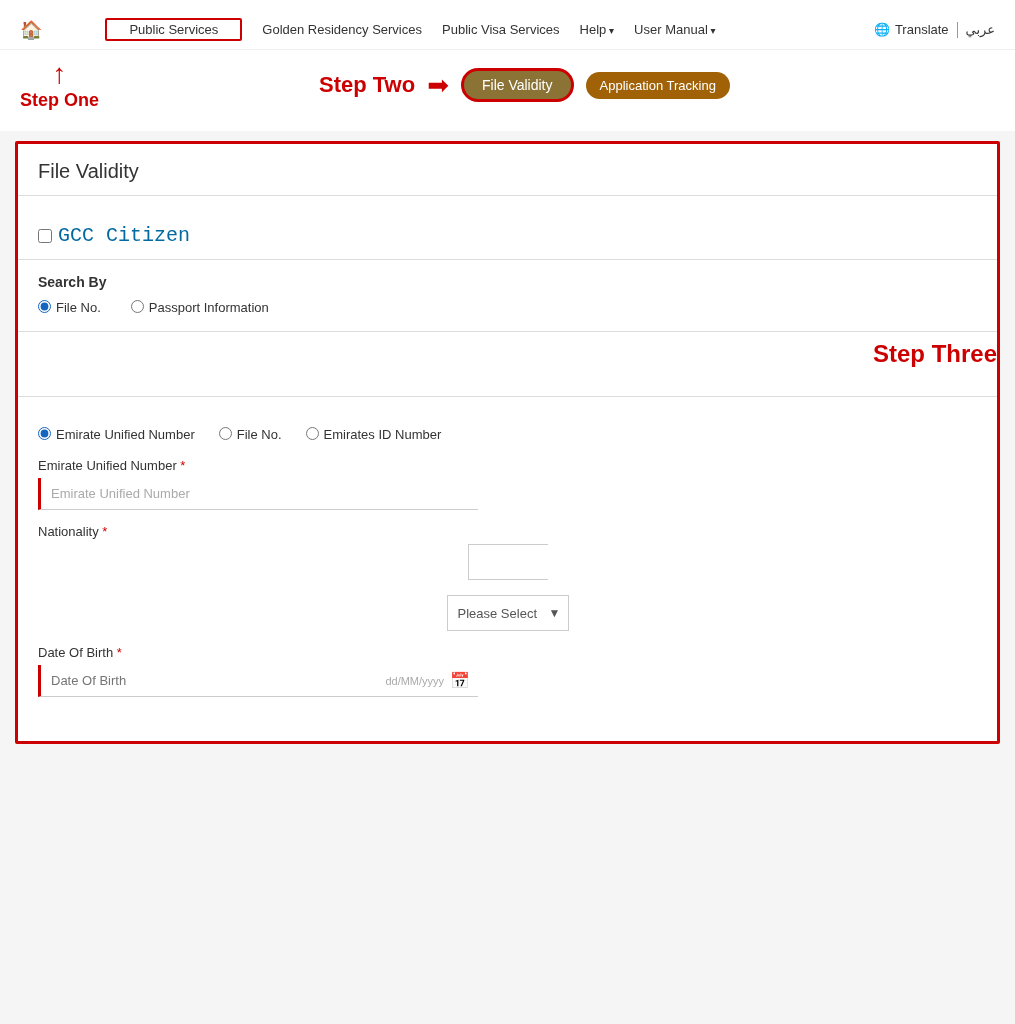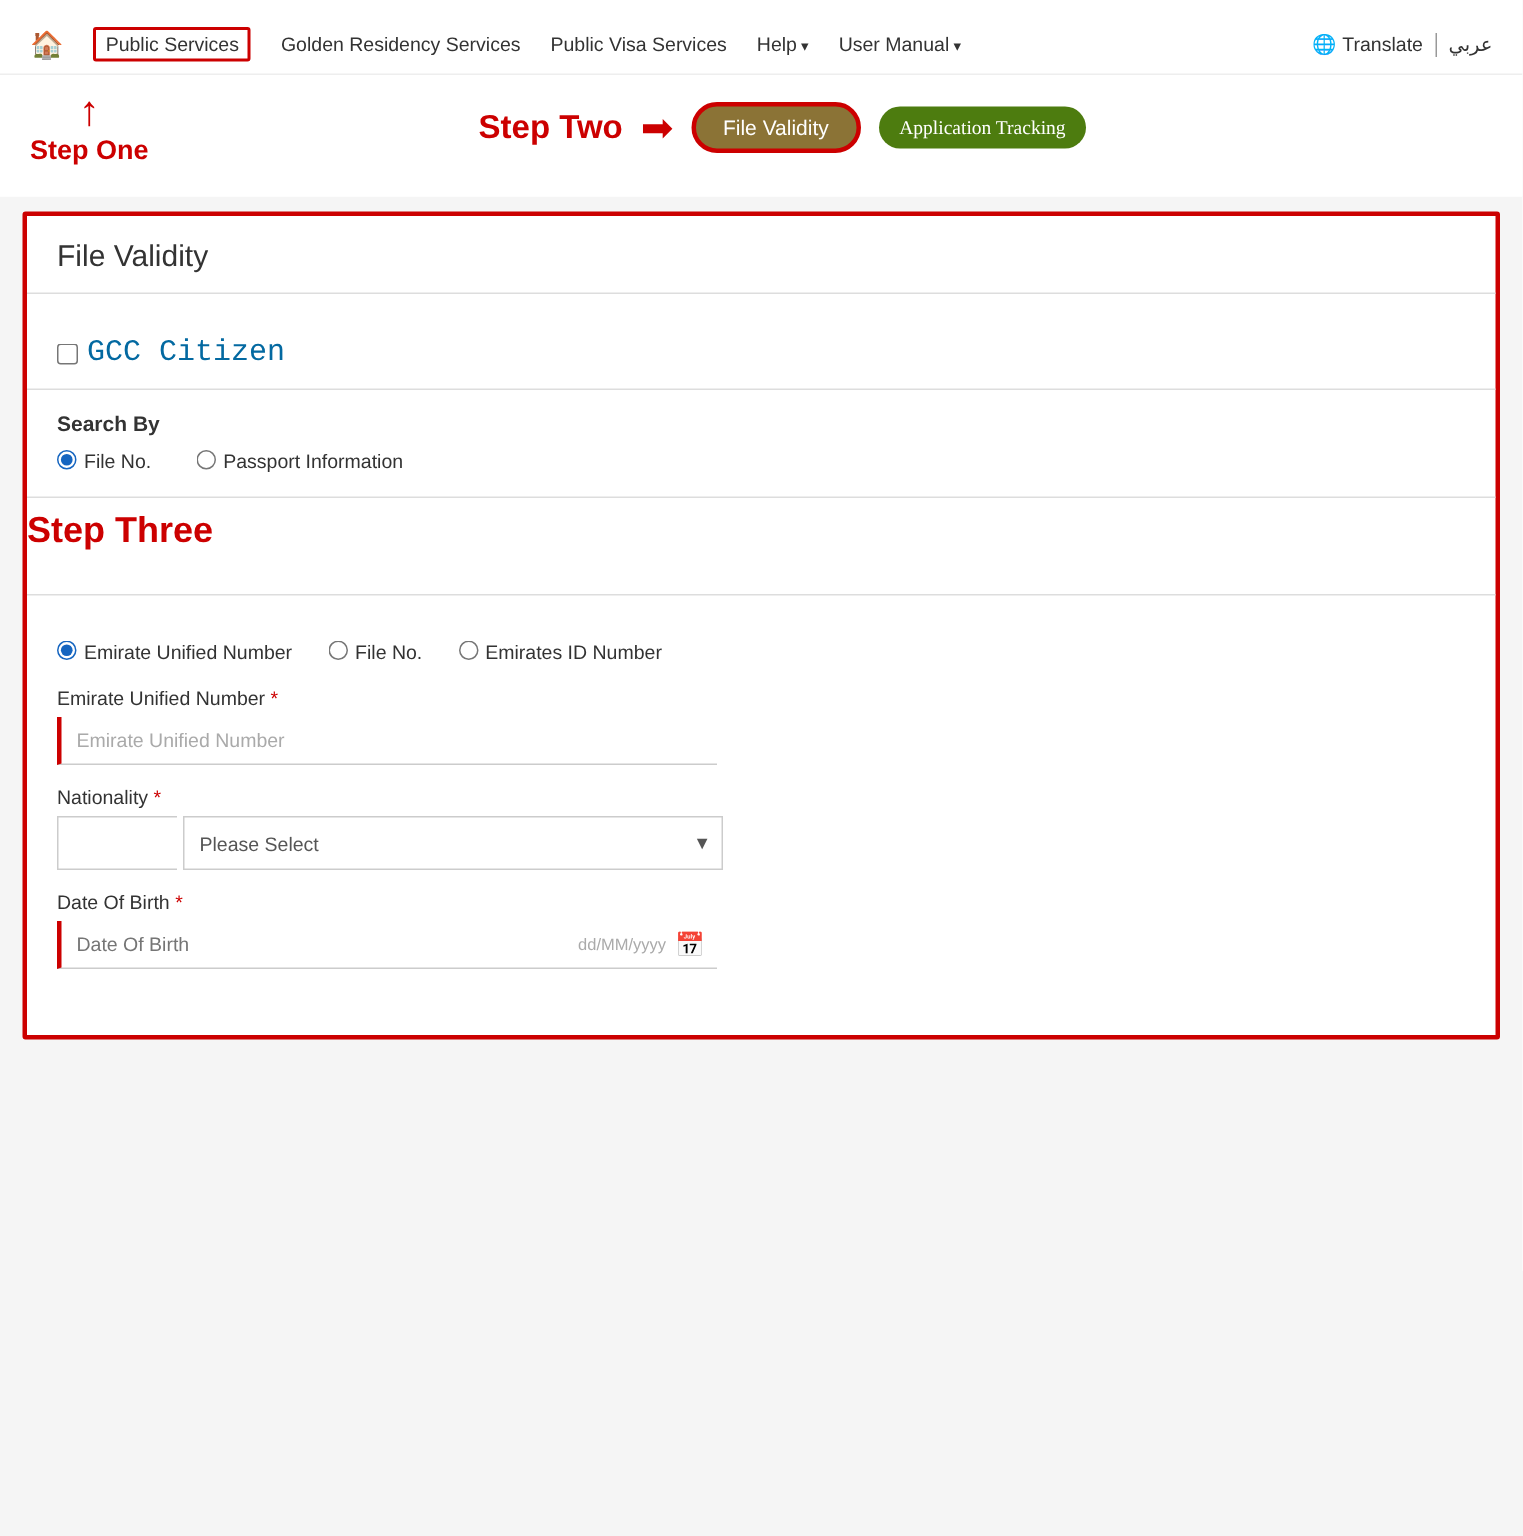--- a/index.html
+++ b/index.html
@@ -31,23 +31,24 @@
       cursor: pointer;
     }
     .nav-item {
       font-size: 13px;
       color: #333;
       cursor: pointer;
       white-space: nowrap;
     }
     .nav-item.active {
       border: 2px solid #c00;
-      padding: 2px 6px;
+      padding: 2px 22px;
       border-radius: 2px;
       color: #333;
+      margin-left: 43px;
     }
     .nav-item.has-arrow::after {
       content: ' ▾';
       font-size: 10px;
     }
     .nav-right {
       margin-left: auto;
       display: flex;
       align-items: center;
       gap: 8px;
@@ -116,29 +117,28 @@
       background: #8B7336;
       color: #fff;
       border: 3px solid #c00;
       border-radius: 20px;
       padding: 6px 18px;
       font-size: 14px;
       cursor: pointer;
       white-space: nowrap;
     }
     .app-tracking-btn {
-      background: #4d7c0f;
+      background: #a16207;
       color: #fff;
       border: none;
       border-radius: 20px;
       padding: 6px 14px;
       font-size: 13px;
       cursor: pointer;
       white-space: nowrap;
-      font-family: Liberation Serif, serif;
     }
 
     
     .main-box {
       border: 3px solid #c00;
       background: #fff;
       margin: 10px 15px;
       padding: 0;
       border-radius: 2px;
     }
@@ -194,21 +194,21 @@
       color: #333;
       cursor: pointer;
     }
     .radio-option input[type="radio"] {
       accent-color: #1565c0;
       cursor: pointer;
     }
 
     
     .step-three-container {
-      text-align: left;
+      text-align: right;
       padding: 8px 0;
     }
     .step-three-label {
       font-size: 24px;
       font-weight: bold;
       color: #c00;
     }
 
     
     .select-type-section {
@@ -259,21 +259,22 @@
       background: #fff;
     }
     .text-input::placeholder {
       color: #aaa;
     }
 
     
     .nationality-row {
       display: flex;
       align-items: center;
-      gap: 4px;
+      gap: 15px;
+      flex-direction: column;
     }
     .nationality-left-box {
       width: 80px;
       height: 36px;
       border: 1px solid #ccc;
       border-right: none;
     }
     .nationality-select-wrap {
       position: relative;
       flex: 1;

